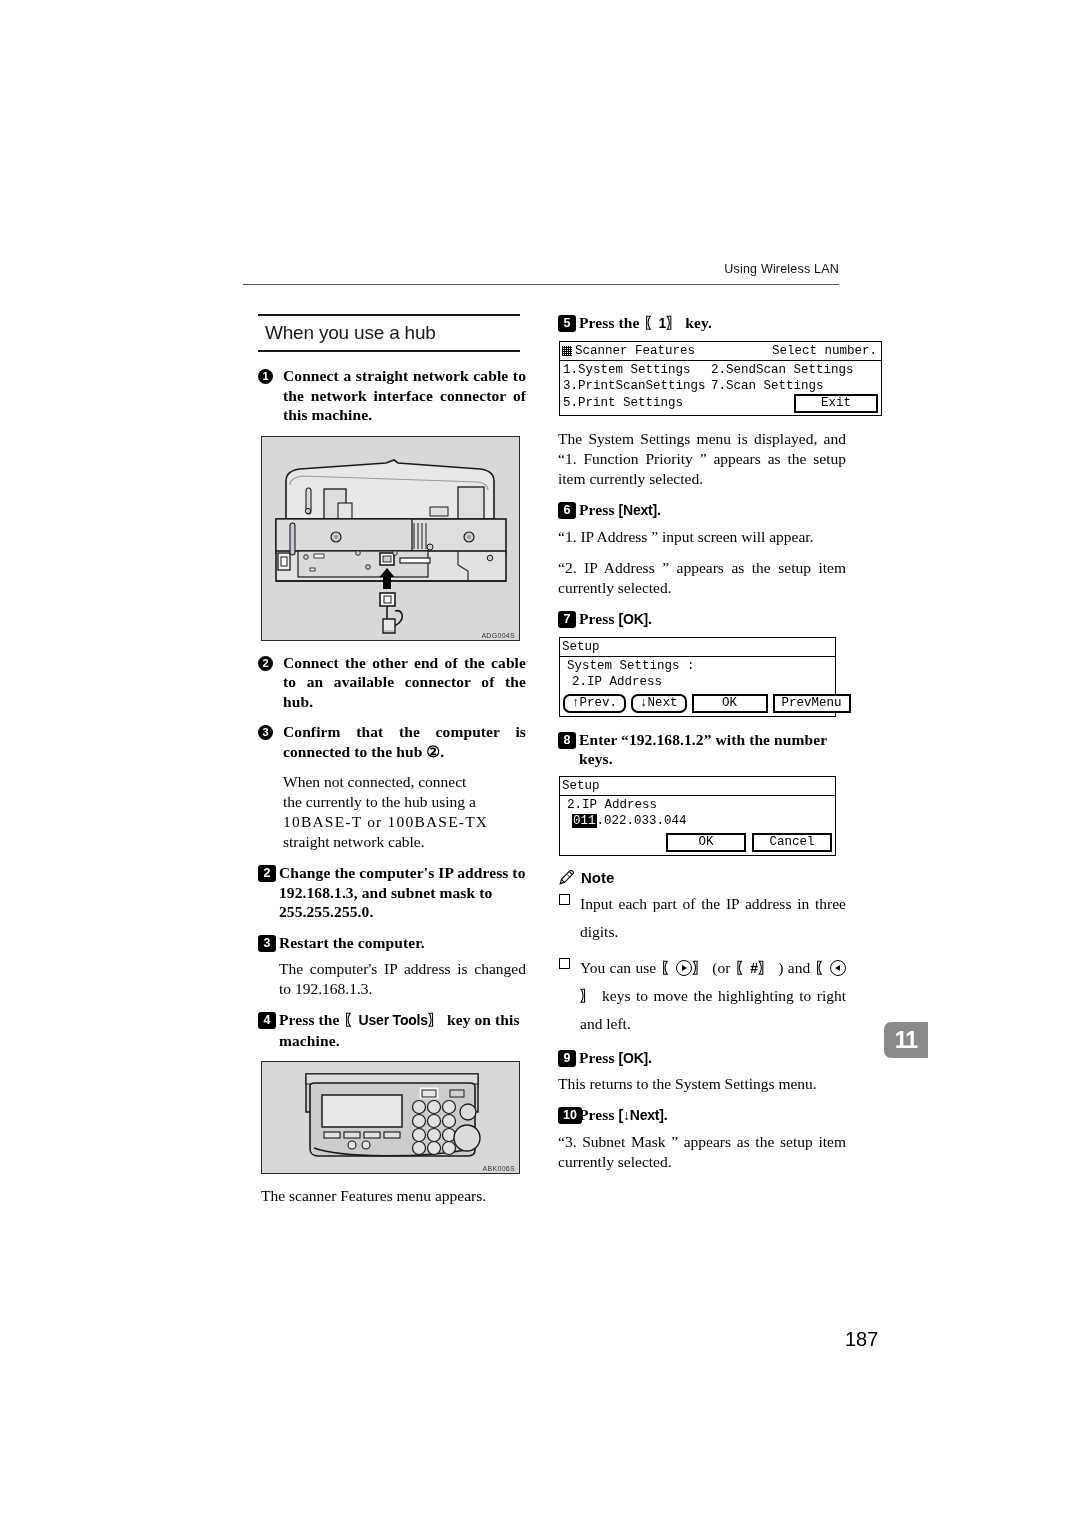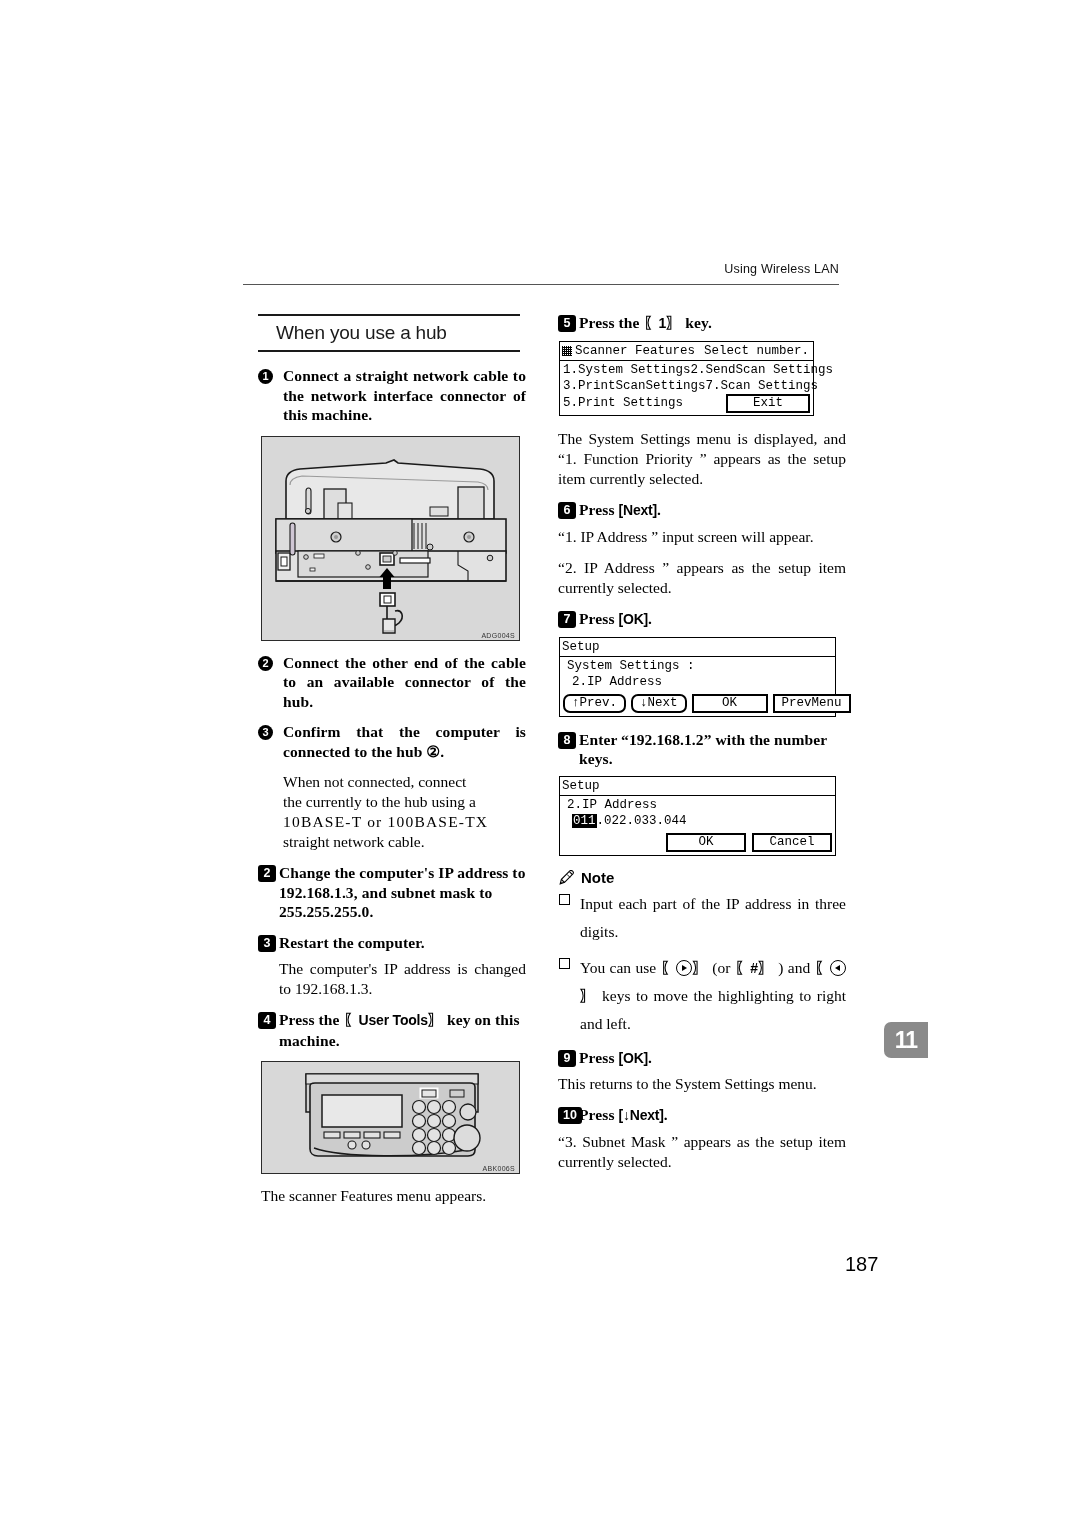--- a/index.html
+++ b/index.html
@@ -69,21 +69,21 @@
     height: 2px;
     background: #1a1a1a;
     margin: 6px 0 14px 0;
     width: 262px;
   }
   .sect-title {
     font-family: "Liberation Sans", sans-serif;
     font-size: 19px;
     font-weight: 400;
     letter-spacing: -0.2px;
-    margin: 6px 0 2px 18px;
+    margin: 6px 0 2px 7px;
     color: #1a1a1a;
   }
 
   
   .step {
     position: relative;
     padding-left: 25px;
     margin-bottom: 11px;
   }
   .badge-circle {
@@ -300,21 +300,21 @@
     font-weight: bold;
     line-height: 36px;
     text-align: center;
     letter-spacing: -1px;
   }
 
   
   .folio {
     position: absolute;
     left: 845px;
-    top: 1253px;
+    top: 1328px;
     font-family: "Liberation Sans", sans-serif;
     font-size: 20px;
     color: #000;
   }
 </style>
 </head>
 <body>
 
 <div class="page">
 
@@ -481,21 +481,21 @@
 
   </div>
 
   <div class="col-right">
 
     <div class="step-sq" style="margin-top:8px;margin-bottom:6px;">
       <div class="badge-square">5</div>
       <div class="step-body nojustify"><span>Press the </span><span class="brk">〖</span><span class="keycap">1</span><span class="brk">〗</span><span> key.</span></div>
     </div>
 
-    <div class="lcd" style="width:255px;">
+    <div class="lcd" style="width:323px;">
       <div class="lcd-titlebar">
         <span class="left">
           <span class="hatch"></span>
           <span>Scanner Features</span>
         </span>
         <span>Select number.</span>
       </div>
       <div class="lcd-body">
         <div class="lcd-row">
           <span class="c1">1.System Settings</span>

